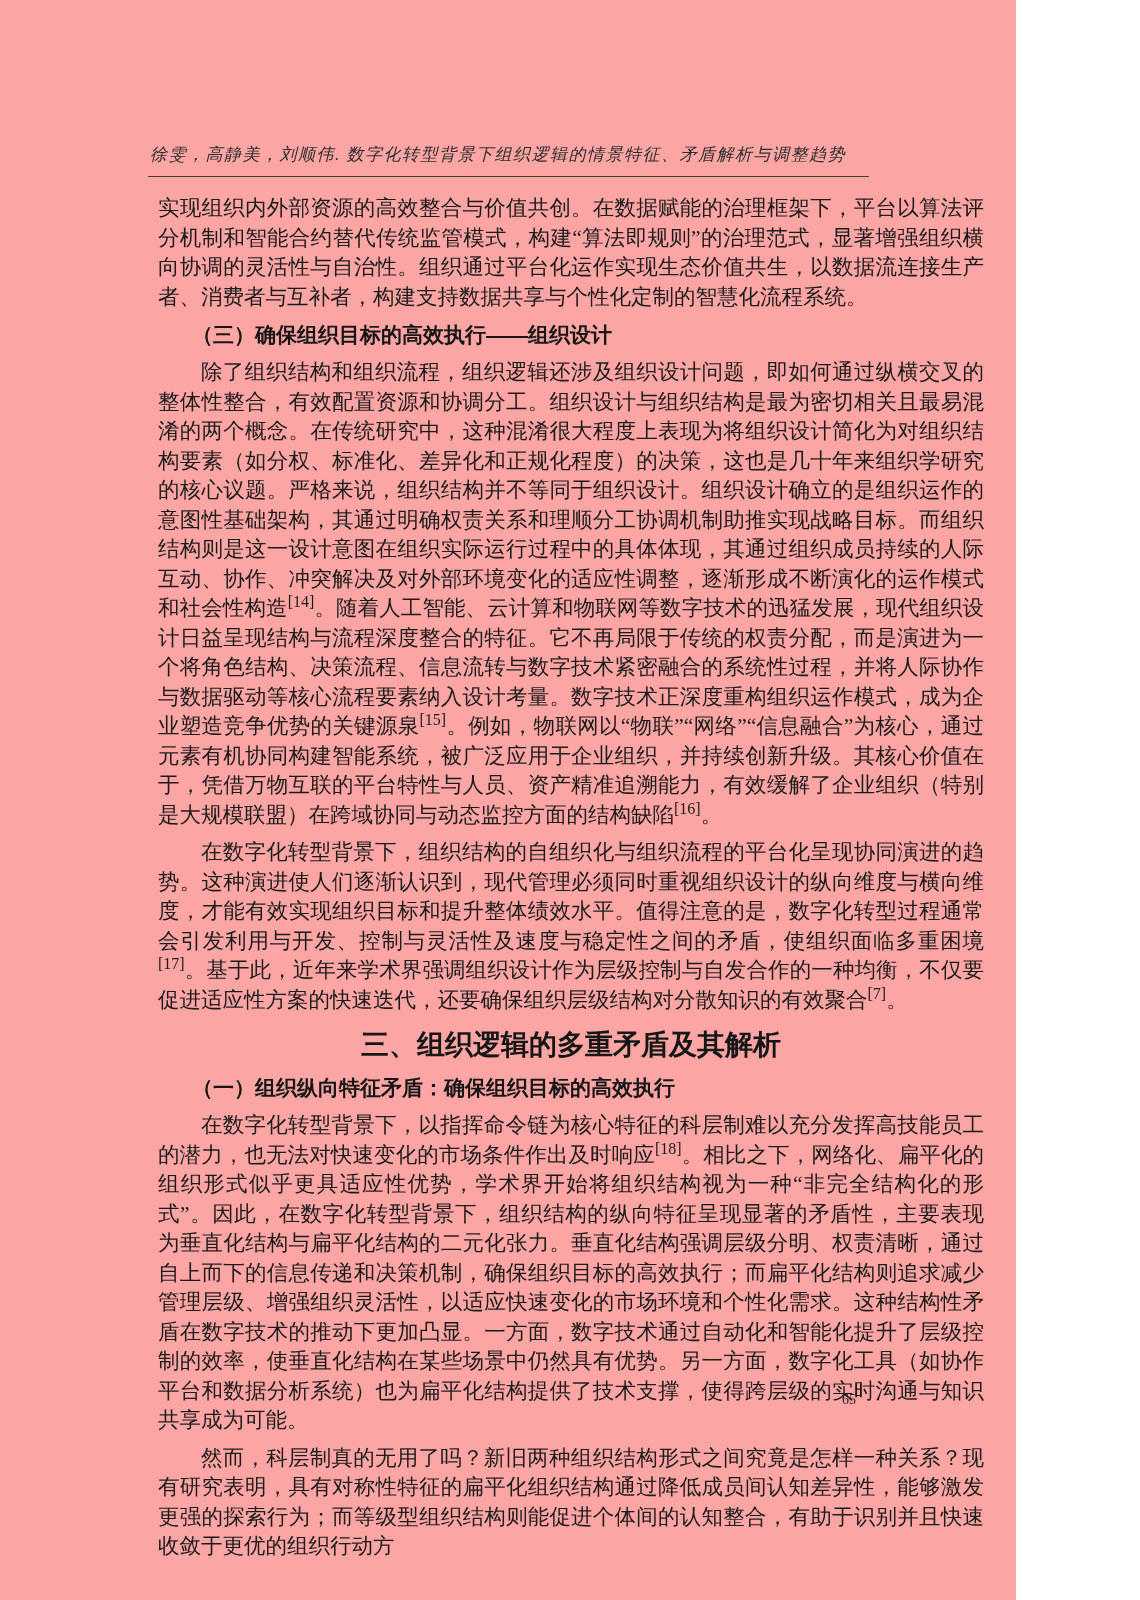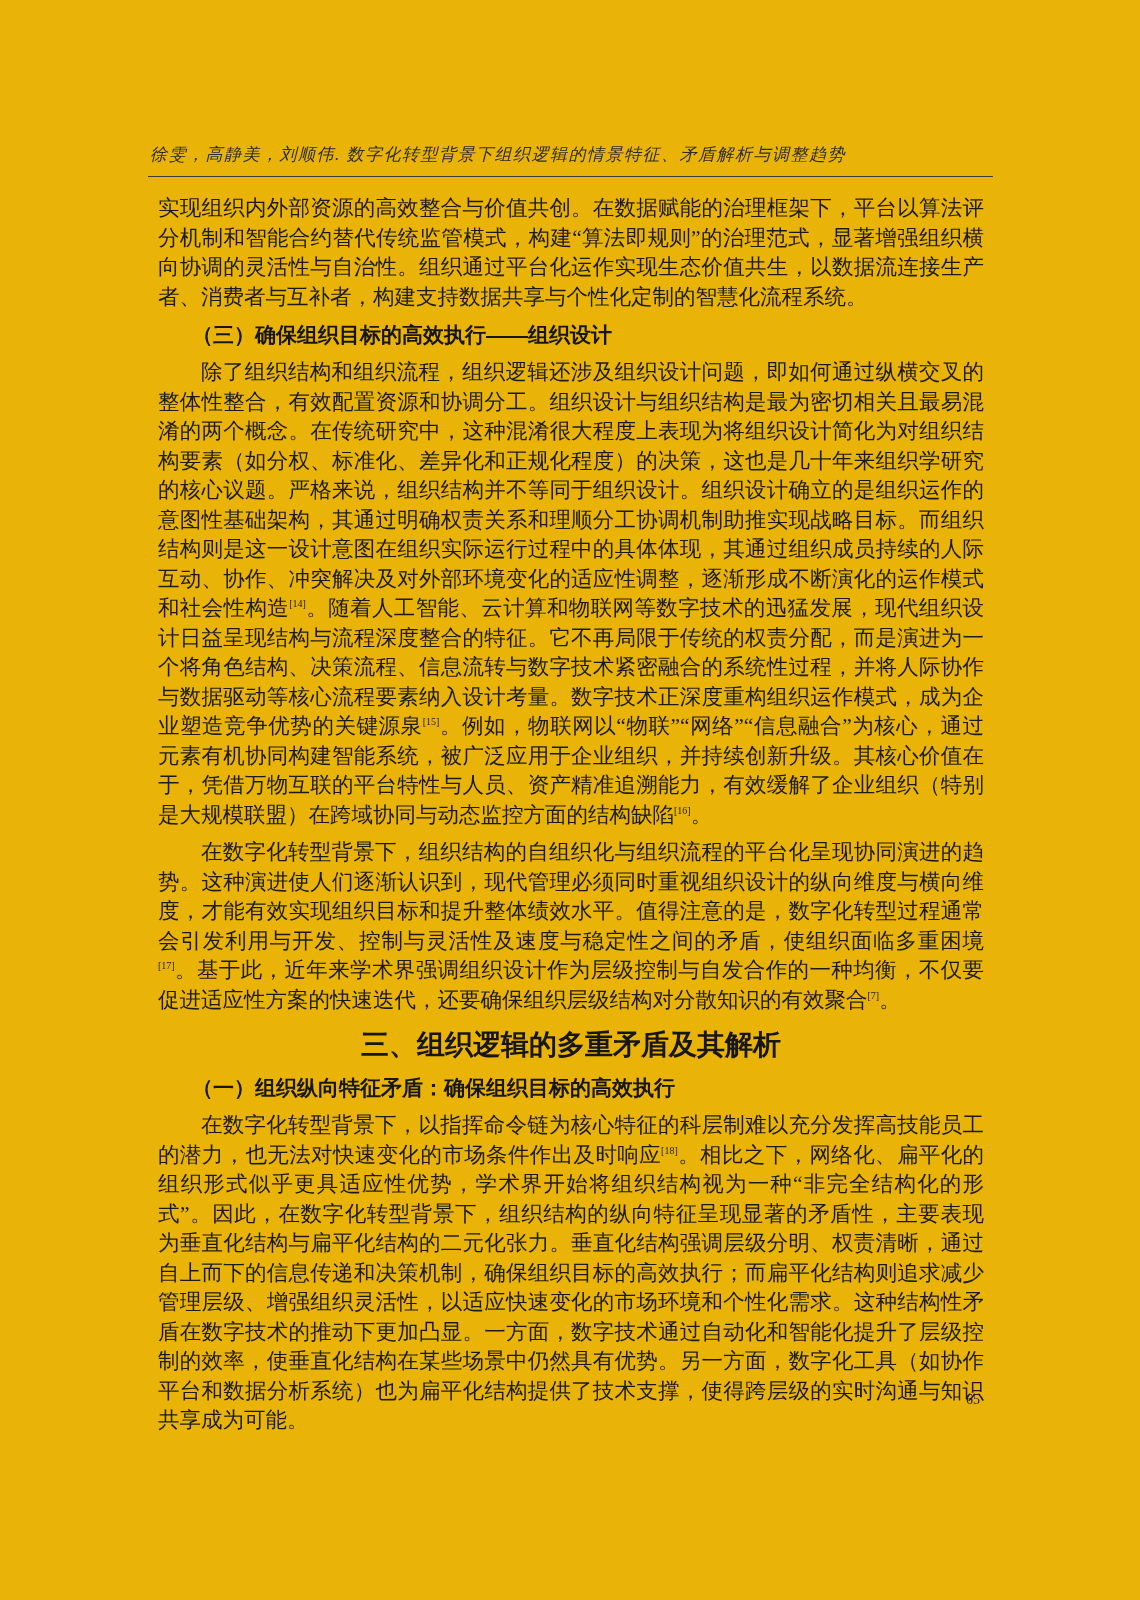--- a/index.html
+++ b/index.html
@@ -1,20 +1,20 @@
 <!DOCTYPE html>
 <html><head>
 <meta charset="utf-8">
 <style>
   html, body { margin: 0; padding: 0; background: #ffffff; }
   .page {
     position: relative;
-    width: 1140px;
+    width: 1016px;
     height: 1600px;
-    background: #eab308;
+    background: #fca5a5;
     font-family: "Liberation Serif", "DejaVu Serif", serif;
     color: #1b1b1b;
     overflow: hidden;
   }
   .running-header {
     position: absolute;
     top: 143px;
     left: 150px;
     right: 148px;
     font-size: 17px;
@@ -39,21 +39,21 @@
   .body-para {
     margin: 8px;
     font-size: 21.5px;
     line-height: 29.5px;
     text-align: justify;
     text-justify: inter-character;
     text-indent: 2em;
   }
   .body-para.no-indent { text-indent: 0; }
   .body-para sup {
-    font-size: 10px;
+    font-size: 16px;
     line-height: 0;
     vertical-align: super;
     letter-spacing: 0;
   }
   .sub-heading {
     margin: 1px 0 1px 0;
     font-family: "Liberation Sans", "DejaVu Sans", sans-serif;
     font-size: 21px;
     font-weight: bold;
     line-height: 30px;
@@ -95,18 +95,19 @@
     <p class="body-para">除了组织结构和组织流程，组织逻辑还涉及组织设计问题，即如何通过纵横交叉的整体性整合，有效配置资源和协调分工。组织设计与组织结构是最为密切相关且最易混淆的两个概念。在传统研究中，这种混淆很大程度上表现为将组织设计简化为对组织结构要素（如分权、标准化、差异化和正规化程度）的决策，这也是几十年来组织学研究的核心议题。严格来说，组织结构并不等同于组织设计。组织设计确立的是组织运作的意图性基础架构，其通过明确权责关系和理顺分工协调机制助推实现战略目标。而组织结构则是这一设计意图在组织实际运行过程中的具体体现，其通过组织成员持续的人际互动、协作、冲突解决及对外部环境变化的适应性调整，逐渐形成不断演化的运作模式和社会性构造<sup>[14]</sup>。随着人工智能、云计算和物联网等数字技术的迅猛发展，现代组织设计日益呈现结构与流程深度整合的特征。它不再局限于传统的权责分配，而是演进为一个将角色结构、决策流程、信息流转与数字技术紧密融合的系统性过程，并将人际协作与数据驱动等核心流程要素纳入设计考量。数字技术正深度重构组织运作模式，成为企业塑造竞争优势的关键源泉<sup>[15]</sup>。例如，物联网以“物联”“网络”“信息融合”为核心，通过元素有机协同构建智能系统，被广泛应用于企业组织，并持续创新升级。其核心价值在于，凭借万物互联的平台特性与人员、资产精准追溯能力，有效缓解了企业组织（特别是大规模联盟）在跨域协同与动态监控方面的结构缺陷<sup>[16]</sup>。</p>
 
     <p class="body-para">在数字化转型背景下，组织结构的自组织化与组织流程的平台化呈现协同演进的趋势。这种演进使人们逐渐认识到，现代管理必须同时重视组织设计的纵向维度与横向维度，才能有效实现组织目标和提升整体绩效水平。值得注意的是，数字化转型过程通常会引发利用与开发、控制与灵活性及速度与稳定性之间的矛盾，使组织面临多重困境<sup>[17]</sup>。基于此，近年来学术界强调组织设计作为层级控制与自发合作的一种均衡，不仅要促进适应性方案的快速迭代，还要确保组织层级结构对分散知识的有效聚合<sup>[7]</sup>。</p>
 
     <h2 class="center-heading">三、组织逻辑的多重矛盾及其解析</h2>
 
     <h3 class="sub-heading">（一）组织纵向特征矛盾：确保组织目标的高效执行</h3>
 
     <p class="body-para">在数字化转型背景下，以指挥命令链为核心特征的科层制难以充分发挥高技能员工的潜力，也无法对快速变化的市场条件作出及时响应<sup>[18]</sup>。相比之下，网络化、扁平化的组织形式似乎更具适应性优势，学术界开始将组织结构视为一种“非完全结构化的形式”。因此，在数字化转型背景下，组织结构的纵向特征呈现显著的矛盾性，主要表现为垂直化结构与扁平化结构的二元化张力。垂直化结构强调层级分明、权责清晰，通过自上而下的信息传递和决策机制，确保组织目标的高效执行；而扁平化结构则追求减少管理层级、增强组织灵活性，以适应快速变化的市场环境和个性化需求。这种结构性矛盾在数字技术的推动下更加凸显。一方面，数字技术通过自动化和智能化提升了层级控制的效率，使垂直化结构在某些场景中仍然具有优势。另一方面，数字化工具（如协作平台和数据分析系统）也为扁平化结构提供了技术支撑，使得跨层级的实时沟通与知识共享成为可能。</p>
 
+    <p class="body-para">然而，科层制真的无用了吗？新旧两种组织结构形式之间究竟是怎样一种关系？现有研究表明，具有对称性特征的扁平化组织结构通过降低成员间认知差异性，能够激发更强的探索行为；而等级型组织结构则能促进个体间的认知整合，有助于识别并且快速收敛于更优的组织行动方</p>
 
   </div>
 
   <div class="page-number">65</div>
 
 </div>
 
 </body></html>

